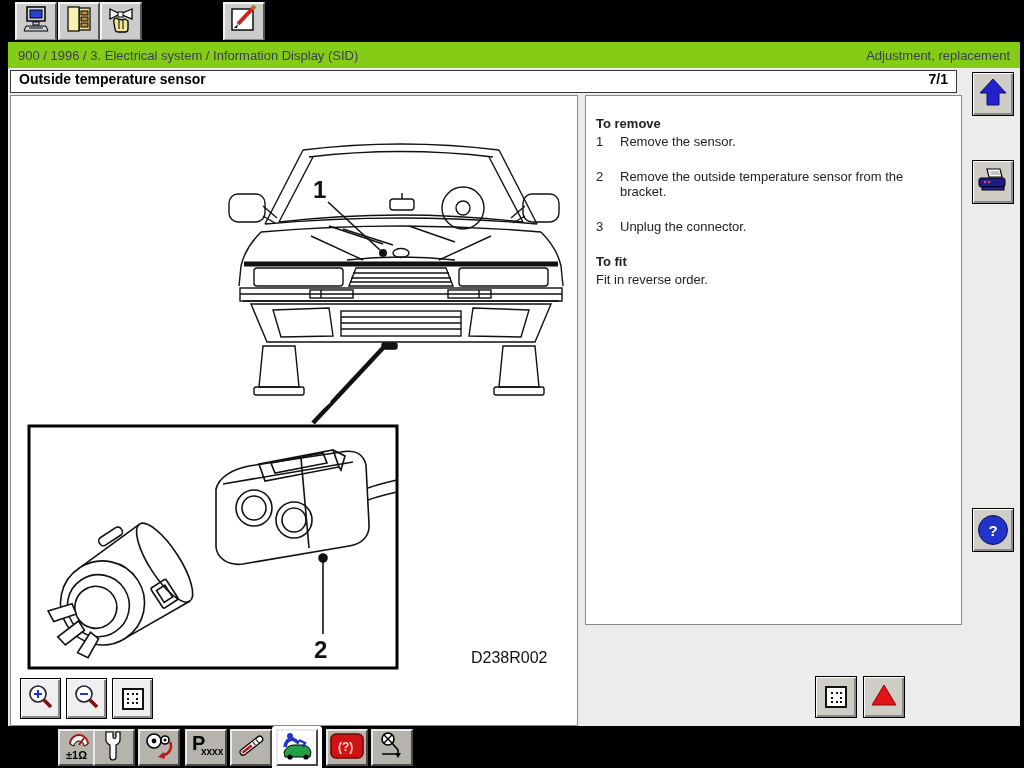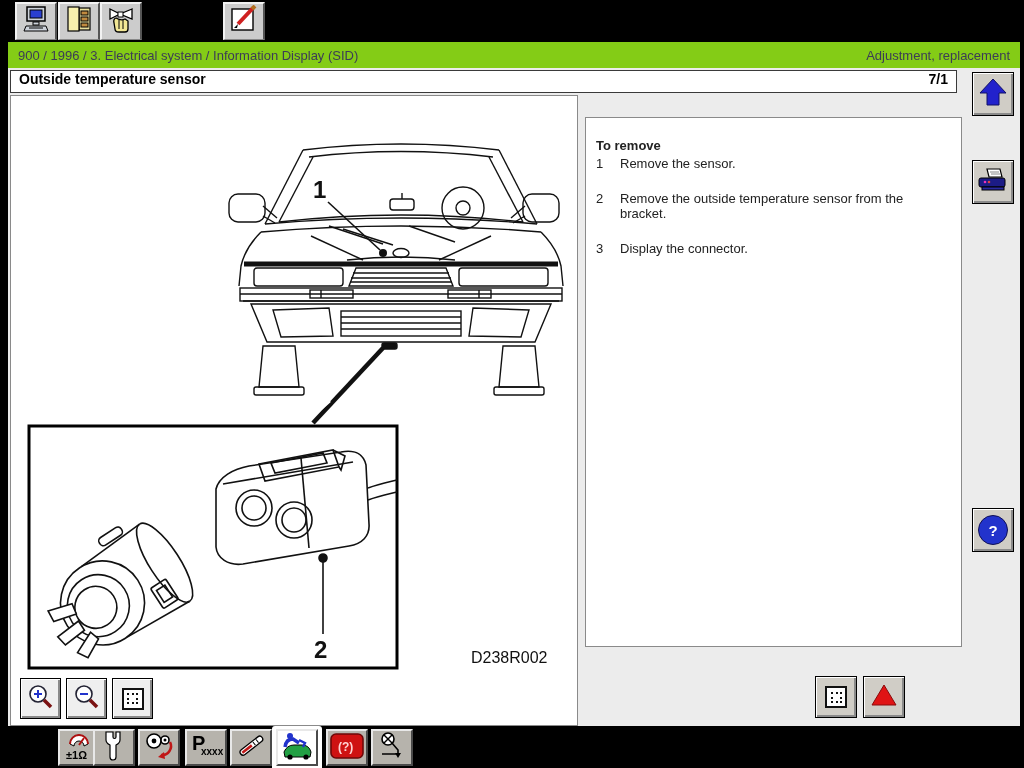--- a/index.html
+++ b/index.html
@@ -20,21 +20,21 @@
          display:flex; align-items:center; justify-content:center; }
 
   
   .title-bar { position:absolute; left:10px; top:70px; width:947px; height:23px; background:#fff;
                border:1px solid #3a3a3a; display:flex; justify-content:space-between; 
                padding:0 8px; font-size:14px; font-weight:bold; color:#000; }
 
   
   .panel { position:absolute; background:#fff; border:1px solid #8a8a8a; }
   #left-panel  { left:10px;  top:95px; width:568px; height:631px; }
-  #right-panel { left:585px; top:95px; width:377px; height:530px;margin-top:22px; }
+  #right-panel { left:585px; top:95px; width:377px; height:530px; }
 
   #left-panel svg.figure { position:absolute; left:0; top:0; }
 
   
   .instr { padding:20px 12px 0 10px; font-size:13px; color:#222; }
   .instr .hd { font-weight:bold; margin-bottom:3px; }
   .step { display:flex; margin-bottom:20px; line-height:15px; }
   .step .n { width:24px; flex:0 0 24px; }
   .fit-text { line-height:15px; }
 
@@ -278,22 +278,24 @@
       <div class="step">
         <span class="n">1</span>
         <span>Remove the sensor.</span>
       </div>
       <div class="step">
         <span class="n">2</span>
         <span>Remove the outside temperature sensor from the bracket.</span>
       </div>
       <div class="step">
         <span class="n">3</span>
-        <span>Display the connector.</span>
+        <span>Unplug the connector.</span>
       </div>
+      <div class="hd">To fit</div>
+      <div class="fit-text">Fit in reverse order.</div>
     </div>
   </div>
 
   <div class="btn" style="left:815px; top:676px; width:42px; height:42px;">
     <span class="marq-outer">
         <span class="marq-inner"></span>
       </span>
   </div>
   <div class="btn" style="left:863px; top:676px; width:42px; height:42px;">
     <span>

